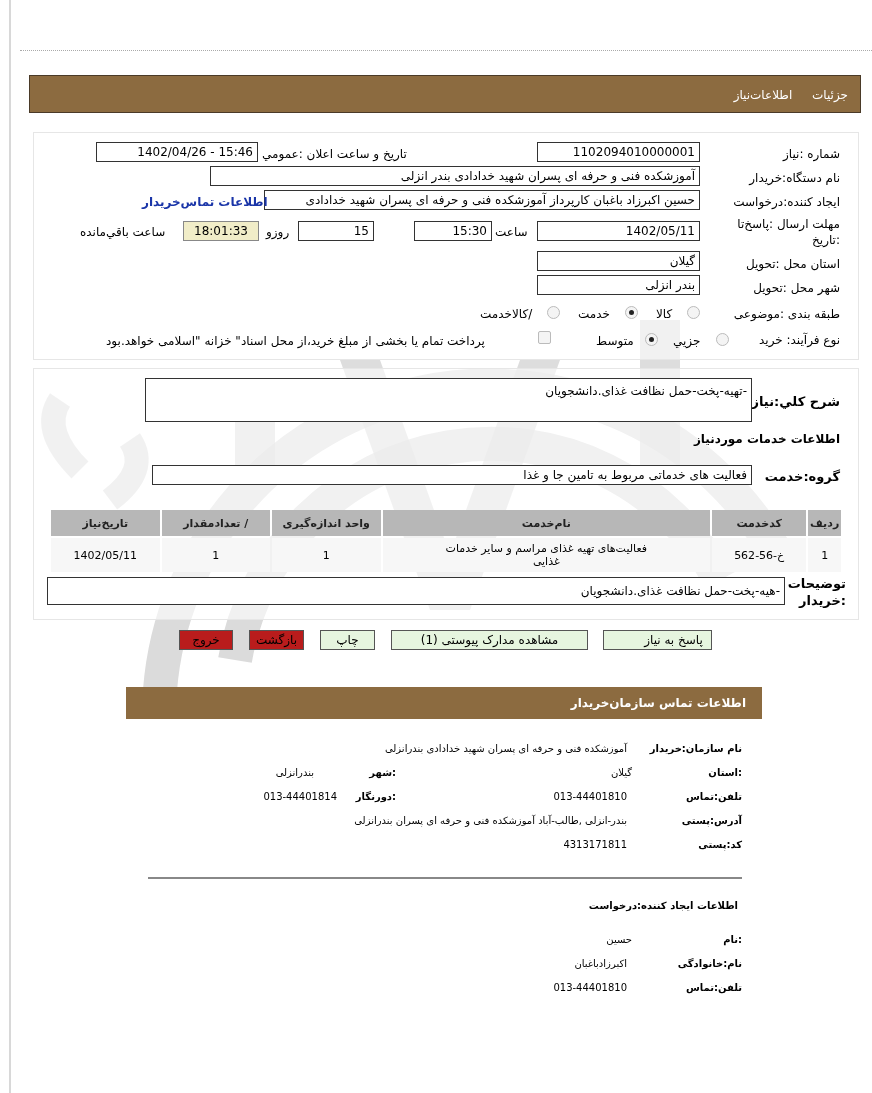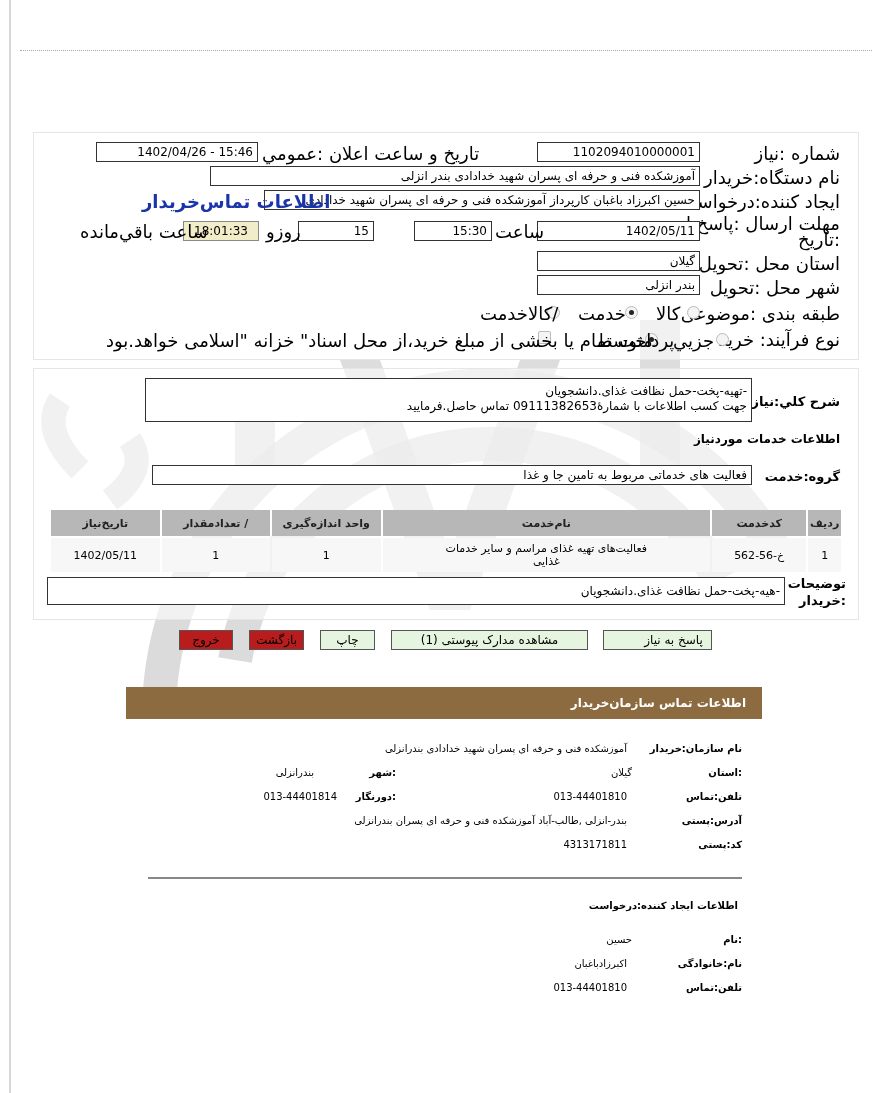--- a/index.html
+++ b/index.html
@@ -6,21 +6,21 @@
   body { width:872px; height:1093px; position:relative; overflow:hidden; font-family:"DejaVu Sans", sans-serif; font-size:12px; color:#000; }
   .leftline { position:absolute; left:9px; top:0; width:2px; height:1093px; background:#d8d8d8; }
   .topline { position:absolute; left:20px; top:50px; width:852px; border-top:1px dotted #aaa; }
   .watermark { position:absolute; left:0; top:0; width:872px; height:1093px; pointer-events:none; }
   .page { position:absolute; left:0; top:0; width:872px; height:1093px; direction:rtl; }
   .hdrbar { position:absolute; left:29px; top:75px; width:832px; height:38px; background:#8c6b40; border:1px solid #4a3a28; box-sizing:border-box; color:#fff; font-size:12px; line-height:38px; padding-right:12px; }
   .hdrbar span { margin-left:16px; }
   .panel { position:absolute; border:1px solid #e6e6e6; box-sizing:border-box; background:rgba(255,255,255,0.6); }
   .fld { position:absolute; border:1px solid #333; background:#fff; box-sizing:border-box; height:20px; line-height:18px; padding:0 4px; font-size:12px; white-space:nowrap; overflow:hidden; text-align:right; }
   .fld.ltr { direction:ltr; text-align:right; }
-  .lbl { position:absolute; font-size:18px; white-space:nowrap; line-height:16px; }
+  .lbl { position:absolute; font-size:12px; white-space:nowrap; line-height:16px; }
   .remain { background:#f1edc8; text-align:center; }
   .radio { position:absolute; width:13px; height:13px; border-radius:50%; border:1px solid #bbb; background:#f4f4f4; box-sizing:border-box; }
   .radio.on::after { content:""; position:absolute; left:3px; top:3px; width:5px; height:5px; border-radius:50%; background:#222; }
   .chk { position:absolute; width:13px; height:13px; border:1px solid #bbb; background:#f4f4f4; box-sizing:border-box; border-radius:2px; }
   .bold { font-weight:bold; }
   .link { color:#1a35a8;font-weight:bold; }
   table.svc { position:absolute; left:49px; top:508px; width:794px; border-collapse:separate; border-spacing:2px; font-size:11px; }
   table.svc th { background:#b7b7b7; color:#222; font-weight:bold; height:24px; }
   table.svc td { background:#f7f7f7; text-align:center; height:32px; line-height:13px; }
   .btn { position:absolute; height:20px; border:1px solid #555; box-sizing:border-box; text-align:center; line-height:18px; font-size:12px; }
@@ -48,20 +48,24 @@
     <polygon points="640,320 680,320 680,470 640,470"></polygon>
   </g>
   <g fill="none" stroke="#cfcfcf" stroke-width="24" opacity="0.7">
     <path d="M80 470 Q40 430 60 400"></path>
     <path d="M110 500 Q150 470 130 440"></path>
   </g>
 </svg>
 
 <div class="page">
 
+  <div class="hdrbar">
+    <span>جزئیات</span>
+    <span>اطلاعات‌نیاز</span>
+  </div>
 
   <div class="panel" style="left:33px; top:132px; width:826px; height:228px;"></div>
 
   <span class="lbl" style="right:32px; top:146px;">شماره :نیاز</span>
   <div class="fld ltr" style="left:537px; top:142px; width:163px;">1102094010000001</div>
 
   <span class="lbl" style="left:262px; top:146px;">تاریخ و ساعت اعلان :عمومي</span>
   <div class="fld ltr" style="left:96px; top:142px; width:162px;">1402/04/26 - 15:46</div>
 
   <span class="lbl" style="right:32px; top:170px;">نام دستگاه:خریدار</span>
@@ -101,21 +105,20 @@
   <div class="radio on" style="left:645px; top:333px;"></div>
   <span class="lbl" style="left:596px; top:333px;">متوسط</span>
   <div class="chk" style="left:538px; top:331px;"></div>
   <span class="lbl" style="left:106px; top:333px;">پرداخت تمام یا بخشی از مبلغ خرید،از محل اسناد" خزانه "اسلامی خواهد.بود</span>
 
   <div class="panel" style="left:33px; top:368px; width:826px; height:252px;"></div>
 
   <span class="lbl bold" style="right:32px; top:394px; font-size:13px;">شرح کلي:نیاز</span>
   <div class="fld" style="left:145px; top:378px; width:607px; height:44px; line-height:15px; padding-top:5px; white-space:normal;">
     <div>-تهیه-پخت-حمل نظافت غذای.دانشجویان</div>
-    <div>جهت کسب اطلاعات با شمارۀ09111382653 تماس حاصل.فرمایید</div>
   </div>
 
   <span class="lbl bold" style="right:32px; top:431px; font-size:12px;">اطلاعات خدمات موردنیاز</span>
 
   <span class="lbl bold" style="right:32px; top:469px; font-size:13px;">گروه:خدمت</span>
   <div class="fld" style="left:152px; top:465px; width:600px;">فعالیت های خدماتی مربوط به تامین جا و غذا</div>
 
   <table class="svc" dir="rtl">
     <thead>
       <tr>

